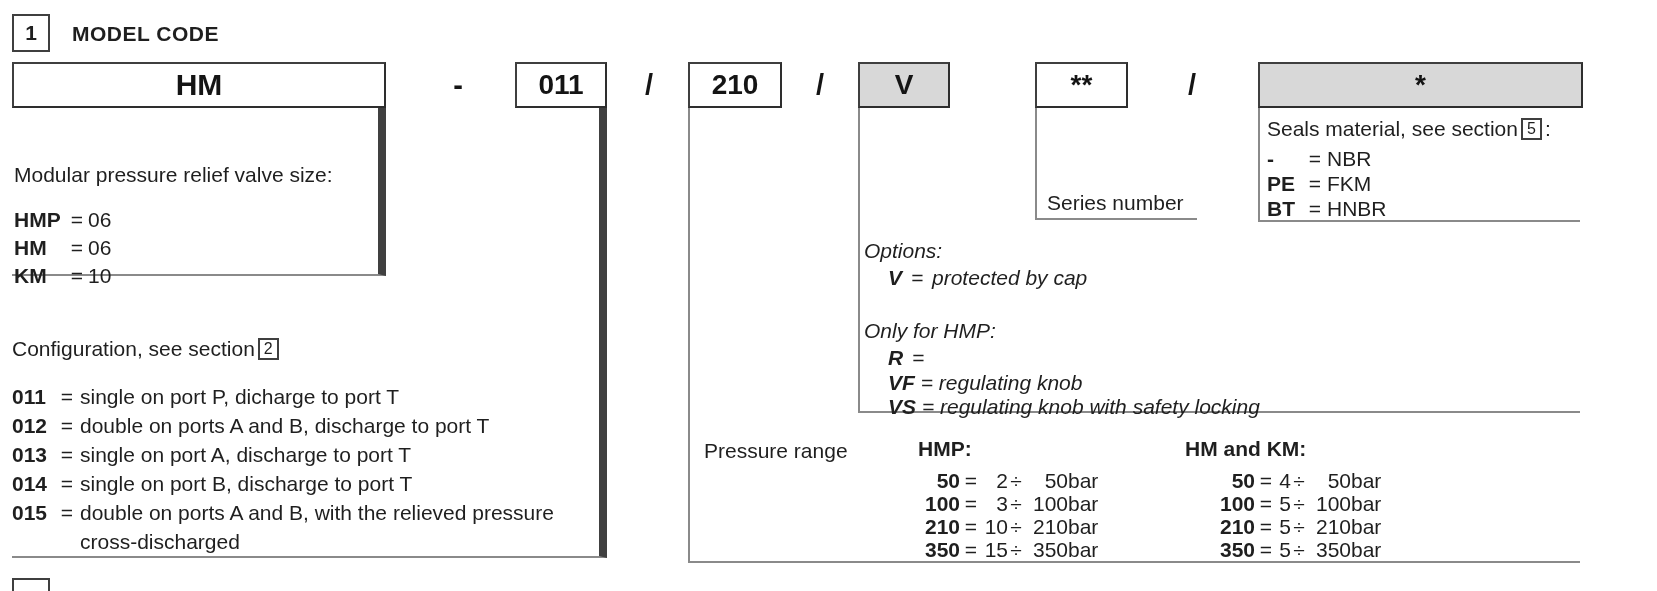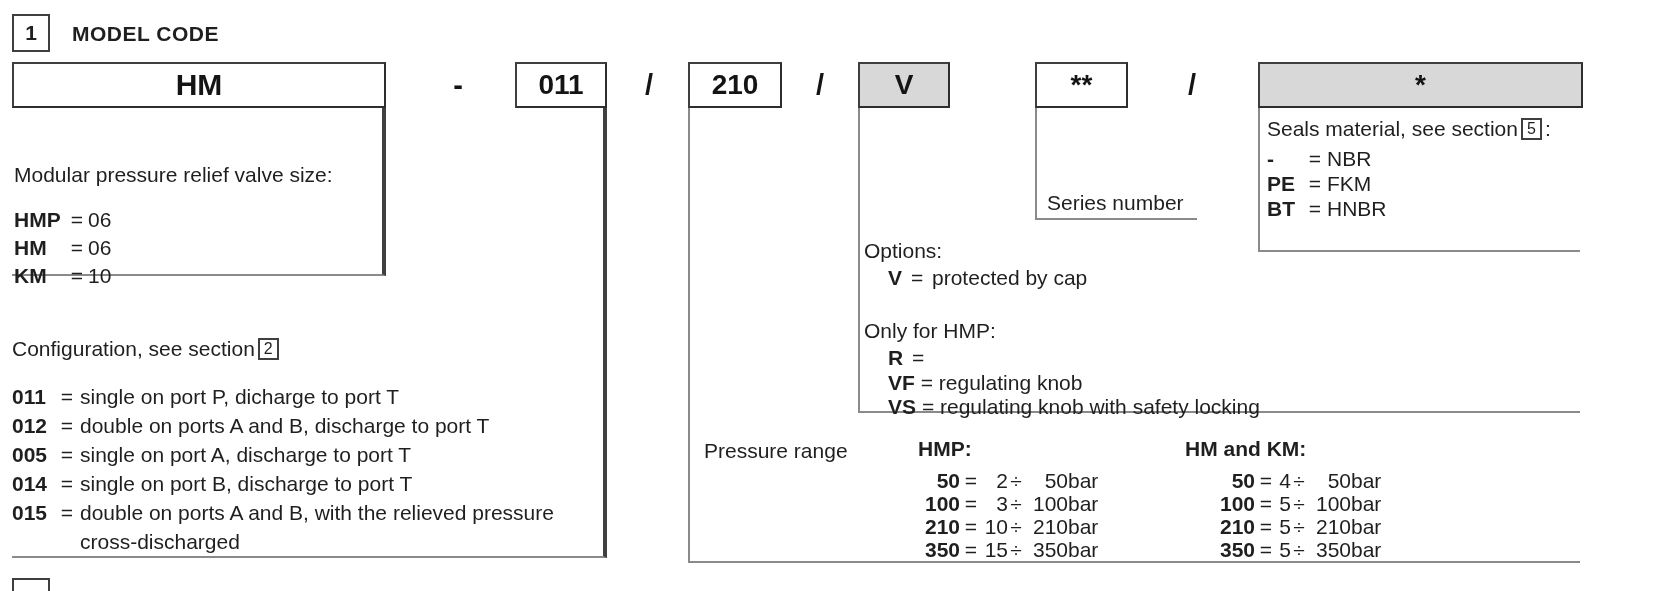--- a/index.html
+++ b/index.html
@@ -24,21 +24,21 @@
     font-weight:bold;font-size:28px;color:#141414;
     border-right-color:#2e2e2e;border-bottom-color:#2e2e2e;
   }
   .code-box.gray{background:#d8d8d8;}
   .code-sep{
     height:46px;width:30px;display:flex;align-items:center;justify-content:center;
     font-weight:bold;font-size:29px;color:#141414;
   }
   
   .panel{box-sizing:border-box;}
-  .b-right{border-right:4px solid #404040;}
+  .b-right{border-right:8px solid #404040;}
   .b-bottom{border-bottom:2px solid #8a8a8a;}
   .b-left{border-left:2px solid #8a8a8a;}
   .txt{font-size:21px;line-height:25px;color:#1f1f1f;white-space:nowrap;}
   .bold{font-weight:bold;}
   
   .kv{display:flex;font-size:21px;line-height:28px;}
   .kv .code{font-weight:bold;white-space:nowrap;}
   .kv .eq{text-align:center;flex:0 0 auto;}
   .kv .desc{white-space:nowrap;}
   
@@ -107,21 +107,21 @@
         <span class="code" style="width:42px;">011</span>
         <span class="eq" style="width:26px;">=</span>
         <span class="desc">single on port P, dicharge to port T</span>
       </div>
       <div class="kv" style="line-height:29px;">
         <span class="code" style="width:42px;">012</span>
         <span class="eq" style="width:26px;">=</span>
         <span class="desc">double on ports A and B, discharge to port T</span>
       </div>
       <div class="kv" style="line-height:29px;">
-        <span class="code" style="width:42px;">005</span>
+        <span class="code" style="width:42px;">013</span>
         <span class="eq" style="width:26px;">=</span>
         <span class="desc">single on port A, discharge to port T</span>
       </div>
       <div class="kv" style="line-height:29px;">
         <span class="code" style="width:42px;">014</span>
         <span class="eq" style="width:26px;">=</span>
         <span class="desc">single on port B, discharge to port T</span>
       </div>
       <div class="kv" style="line-height:29px;">
         <span class="code" style="width:42px;">015</span>
@@ -203,21 +203,21 @@
         <span class="c1">350</span>
         <span class="c2">=</span>
         <span class="c3" style="width:14px;">5</span>
         <span class="c4">÷</span>
         <span class="c5">350</span>
         <span class="c6">bar</span>
       </div>
     </div>
   </div>
 
-  <div class="abs panel b-left b-bottom" style="left:858px;top:108px;width:722px;height:305px;">
+  <div class="abs panel b-left b-bottom" style="left:858px;top:108px;width:722px;height:305px;font-style:italic;">
     <div class="abs txt" style="left:4px;top:130px;">Options:</div>
     <div class="abs kv" style="left:28px;top:156px;line-height:27px;">
       <span class="code">V</span>
       <span class="eq" style="width:30px;">=</span>
       <span class="desc">
         <div>protected by cap</div>
       </span>
     </div>
     <div class="abs txt" style="left:4px;top:210px;">Only for HMP:</div>
     <div class="abs kv" style="left:28px;top:236px;line-height:27px;">
@@ -233,21 +233,21 @@
       <span class="code">VS</span>
       <span class="eq" style="width:24px;">=</span>
       <span class="desc">regulating knob with safety locking</span>
     </div>
   </div>
 
   <div class="abs panel b-left b-bottom" style="left:1035px;top:108px;width:162px;height:112px;">
     <div class="abs txt" style="left:10px;bottom:3px;">Series number</div>
   </div>
 
-  <div class="abs panel b-left b-bottom" style="left:1258px;top:108px;width:322px;height:144px;">
+  <div class="abs panel b-left b-bottom" style="left:1258px;top:108px;width:322px;height:114px;">
     <div class="abs txt" style="left:7px;top:8px;">
       <span>Seals material, see section</span><span class="secref">5</span><span>:</span>
     </div>
     <div class="abs" style="left:7px;top:38px;">
       <div class="kv" style="line-height:25px;">
         <span class="code" style="width:36px;">-</span>
         <span class="eq" style="width:24px;">=</span>
         <span class="desc">NBR</span>
       </div>
       <div class="kv" style="line-height:25px;">

